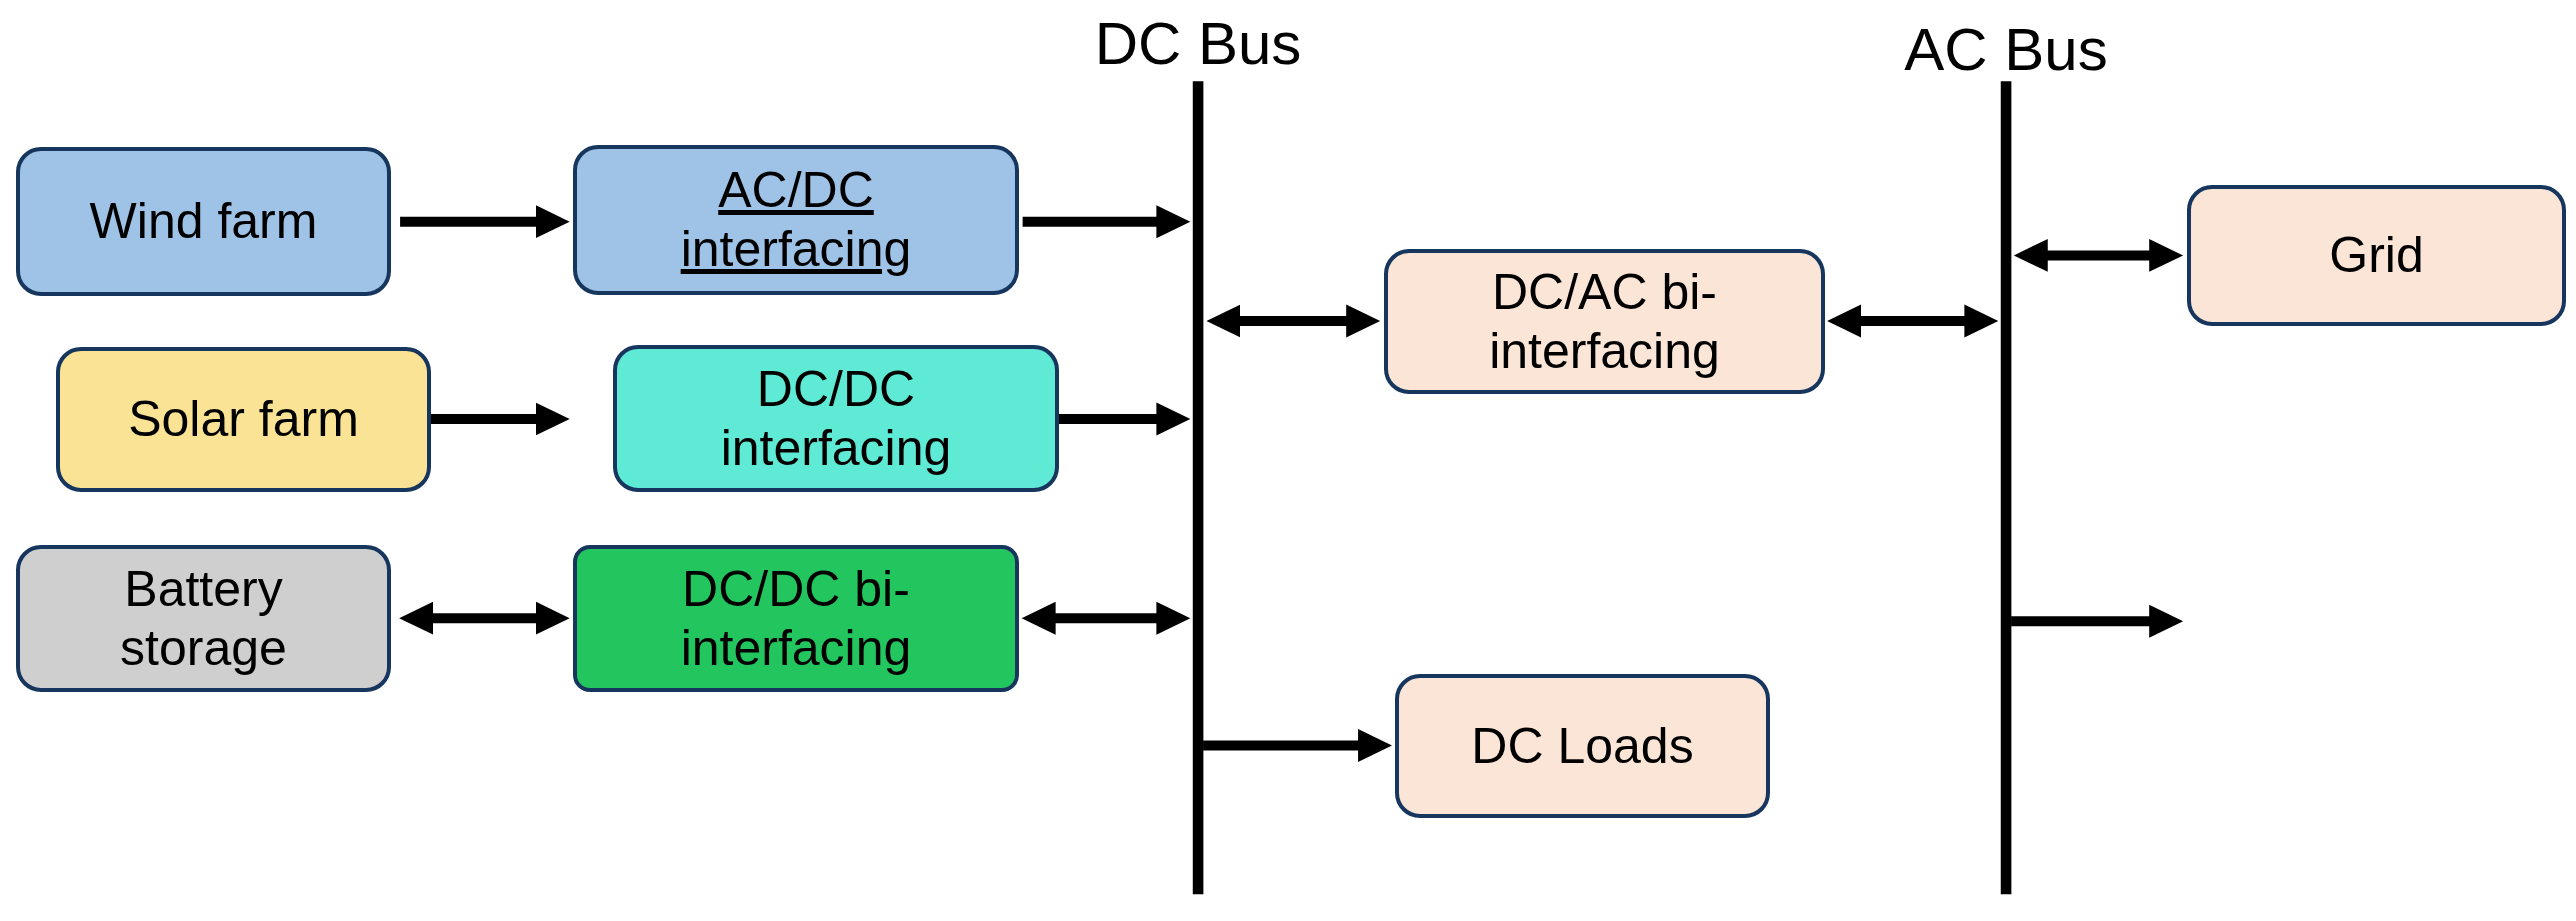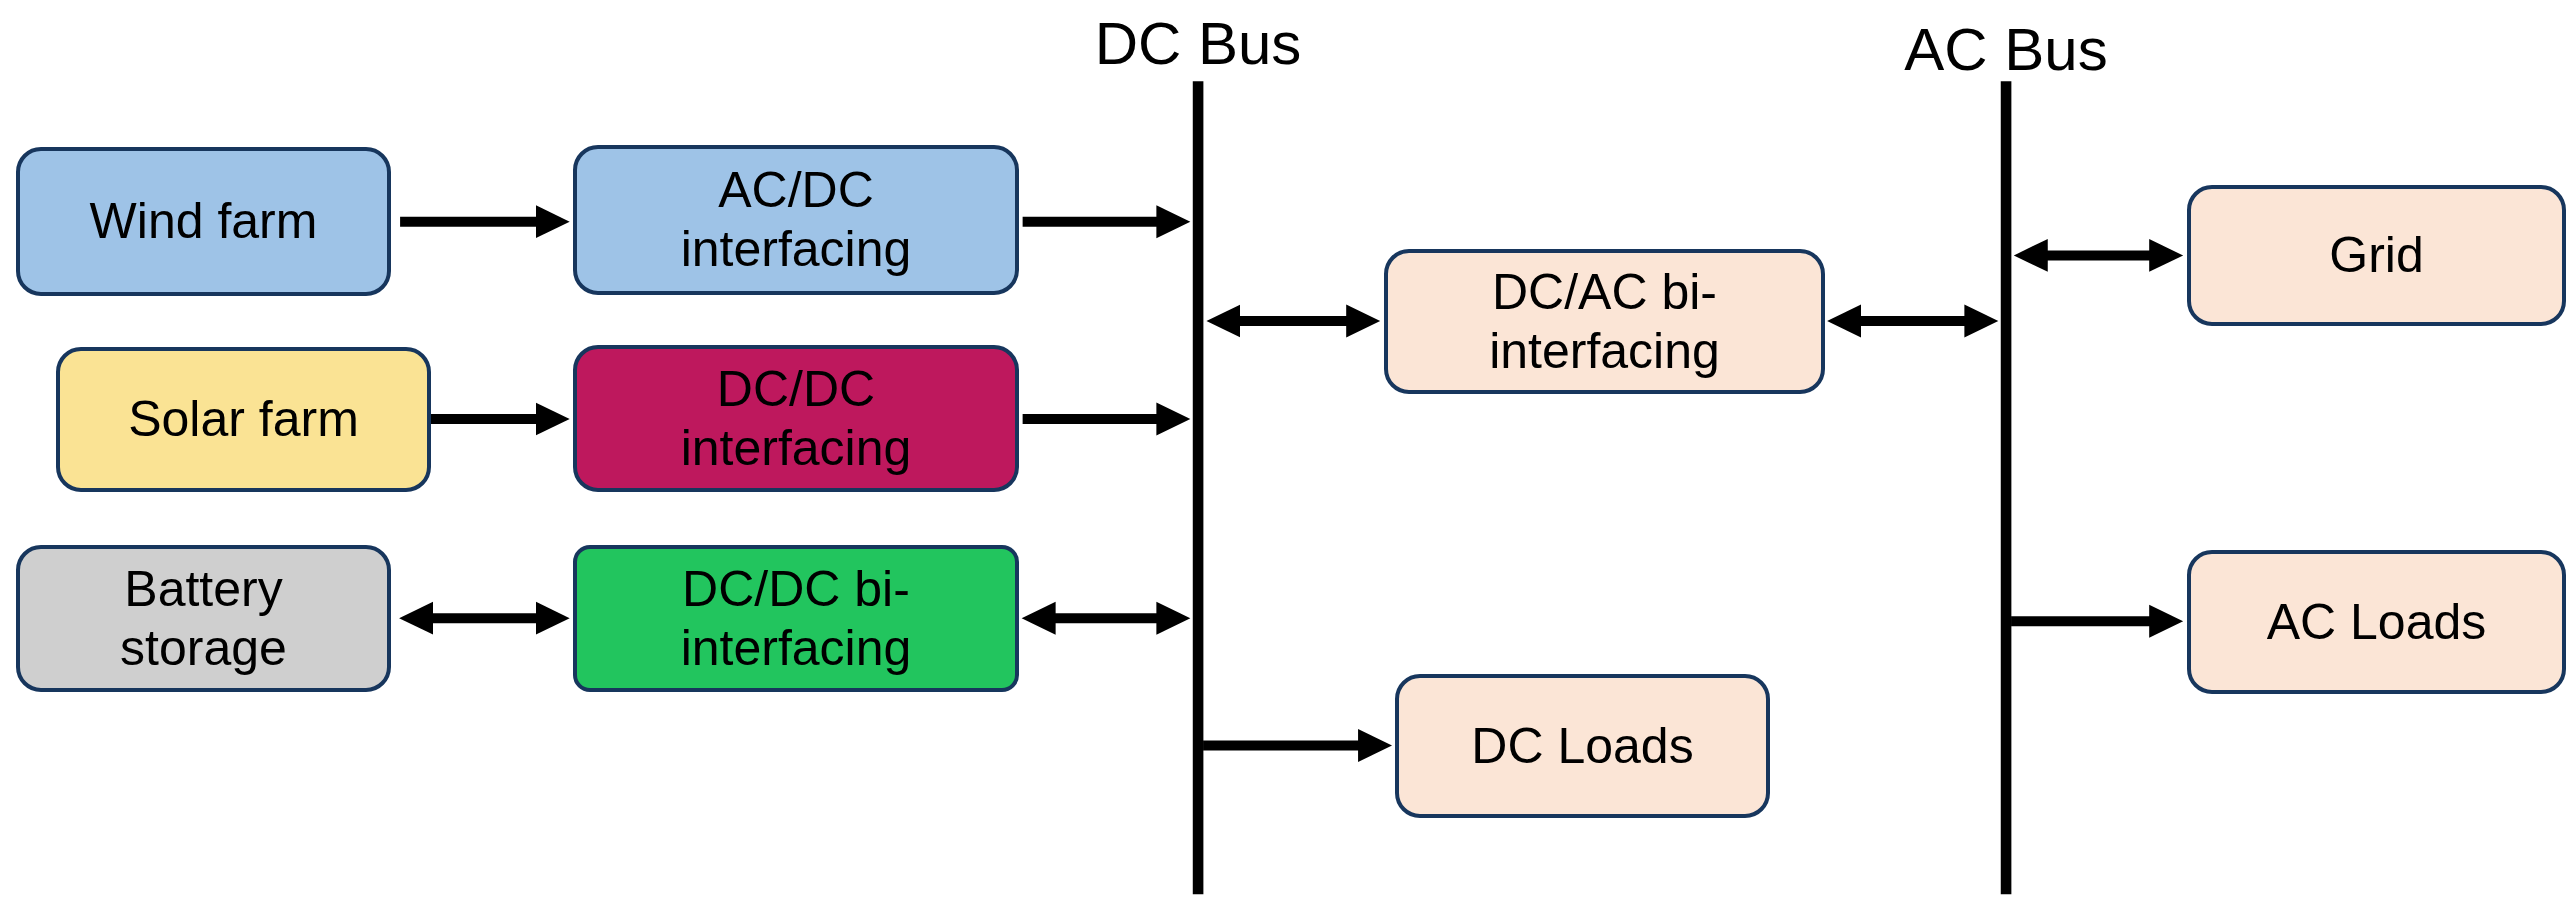--- a/index.html
+++ b/index.html
@@ -95,30 +95,30 @@
     <line x1="3220" y1="995" x2="3446" y2="995" stroke="#000000" stroke-width="16" marker-end="url(#ah)"></line>
   </svg>
 
   <div class="bus-label l-dcbus">DC Bus</div>
   <div class="bus-label l-acbus">AC Bus</div>
 
   <div class="node n-wind" style="background: rgb(158, 195, 231);">
     <span class="lbl">Wind farm</span>
   </div>
 
-  <div class="node n-acdc" style="background: rgb(158, 195, 231);">
+  <div class="node n-acdc" style="background: rgb(158, 195, 231); text-decoration: underline;">
     <span class="lbl">AC/DC
 interfacing</span>
   </div>
 
   <div class="node n-solar" style="background: rgb(250, 227, 148);">
     <span class="lbl">Solar farm</span>
   </div>
 
-  <div class="node n-dcdc" style="background: #be185d;">
+  <div class="node n-dcdc" style="background: #5eead4; margin-left: 40px;">
     <span class="lbl">DC/DC
 interfacing</span>
   </div>
 
   <div class="node n-battery" style="background: rgb(207, 207, 207);">
     <span class="lbl">Battery
 storage</span>
   </div>
 
   <div class="node n-dcdcbi" style="background: #22c55e; border-radius: 17px;">
@@ -132,18 +132,15 @@
   </div>
 
   <div class="node n-dcloads" style="background: rgb(251, 229, 214);">
     <span class="lbl">DC Loads</span>
   </div>
 
   <div class="node n-grid" style="background: rgb(251, 229, 214);">
     <span class="lbl">Grid</span>
   </div>
 
-  <div class="node n-acloads" style="background: rgb(251, 229, 214);">
-    <span class="lbl">AC Loads</span>
-  </div>
 
 </div>
 
 
 </body></html>

